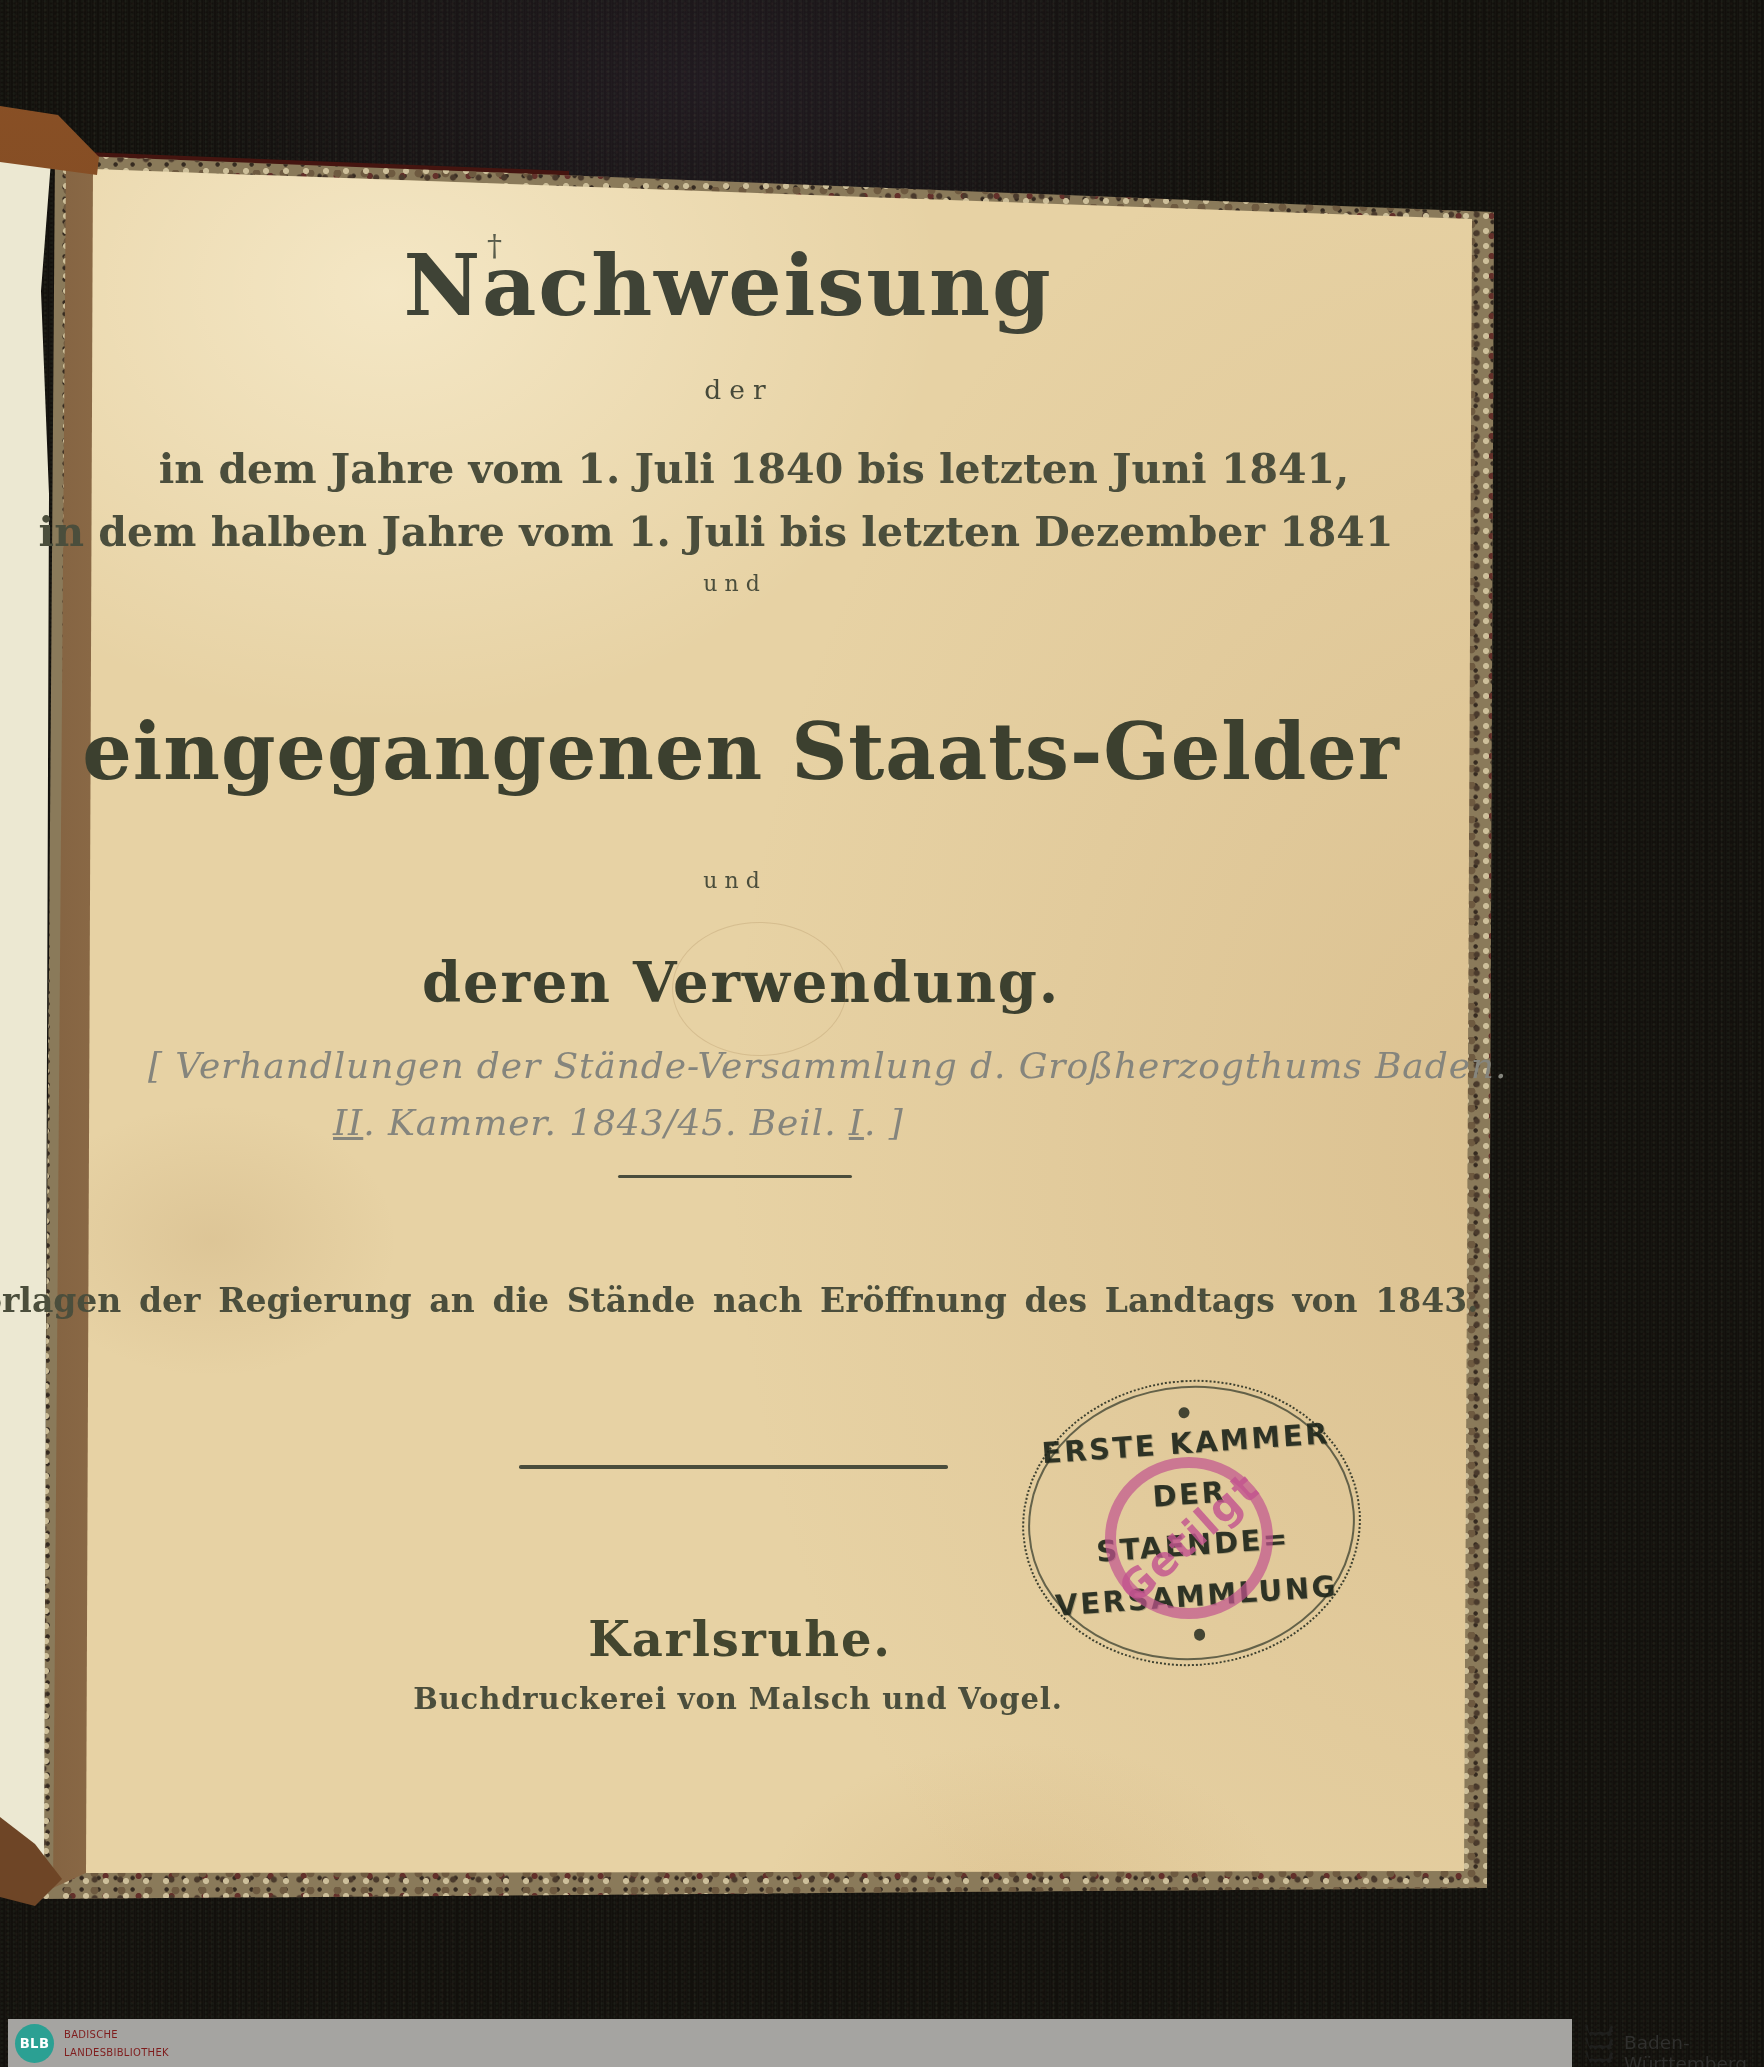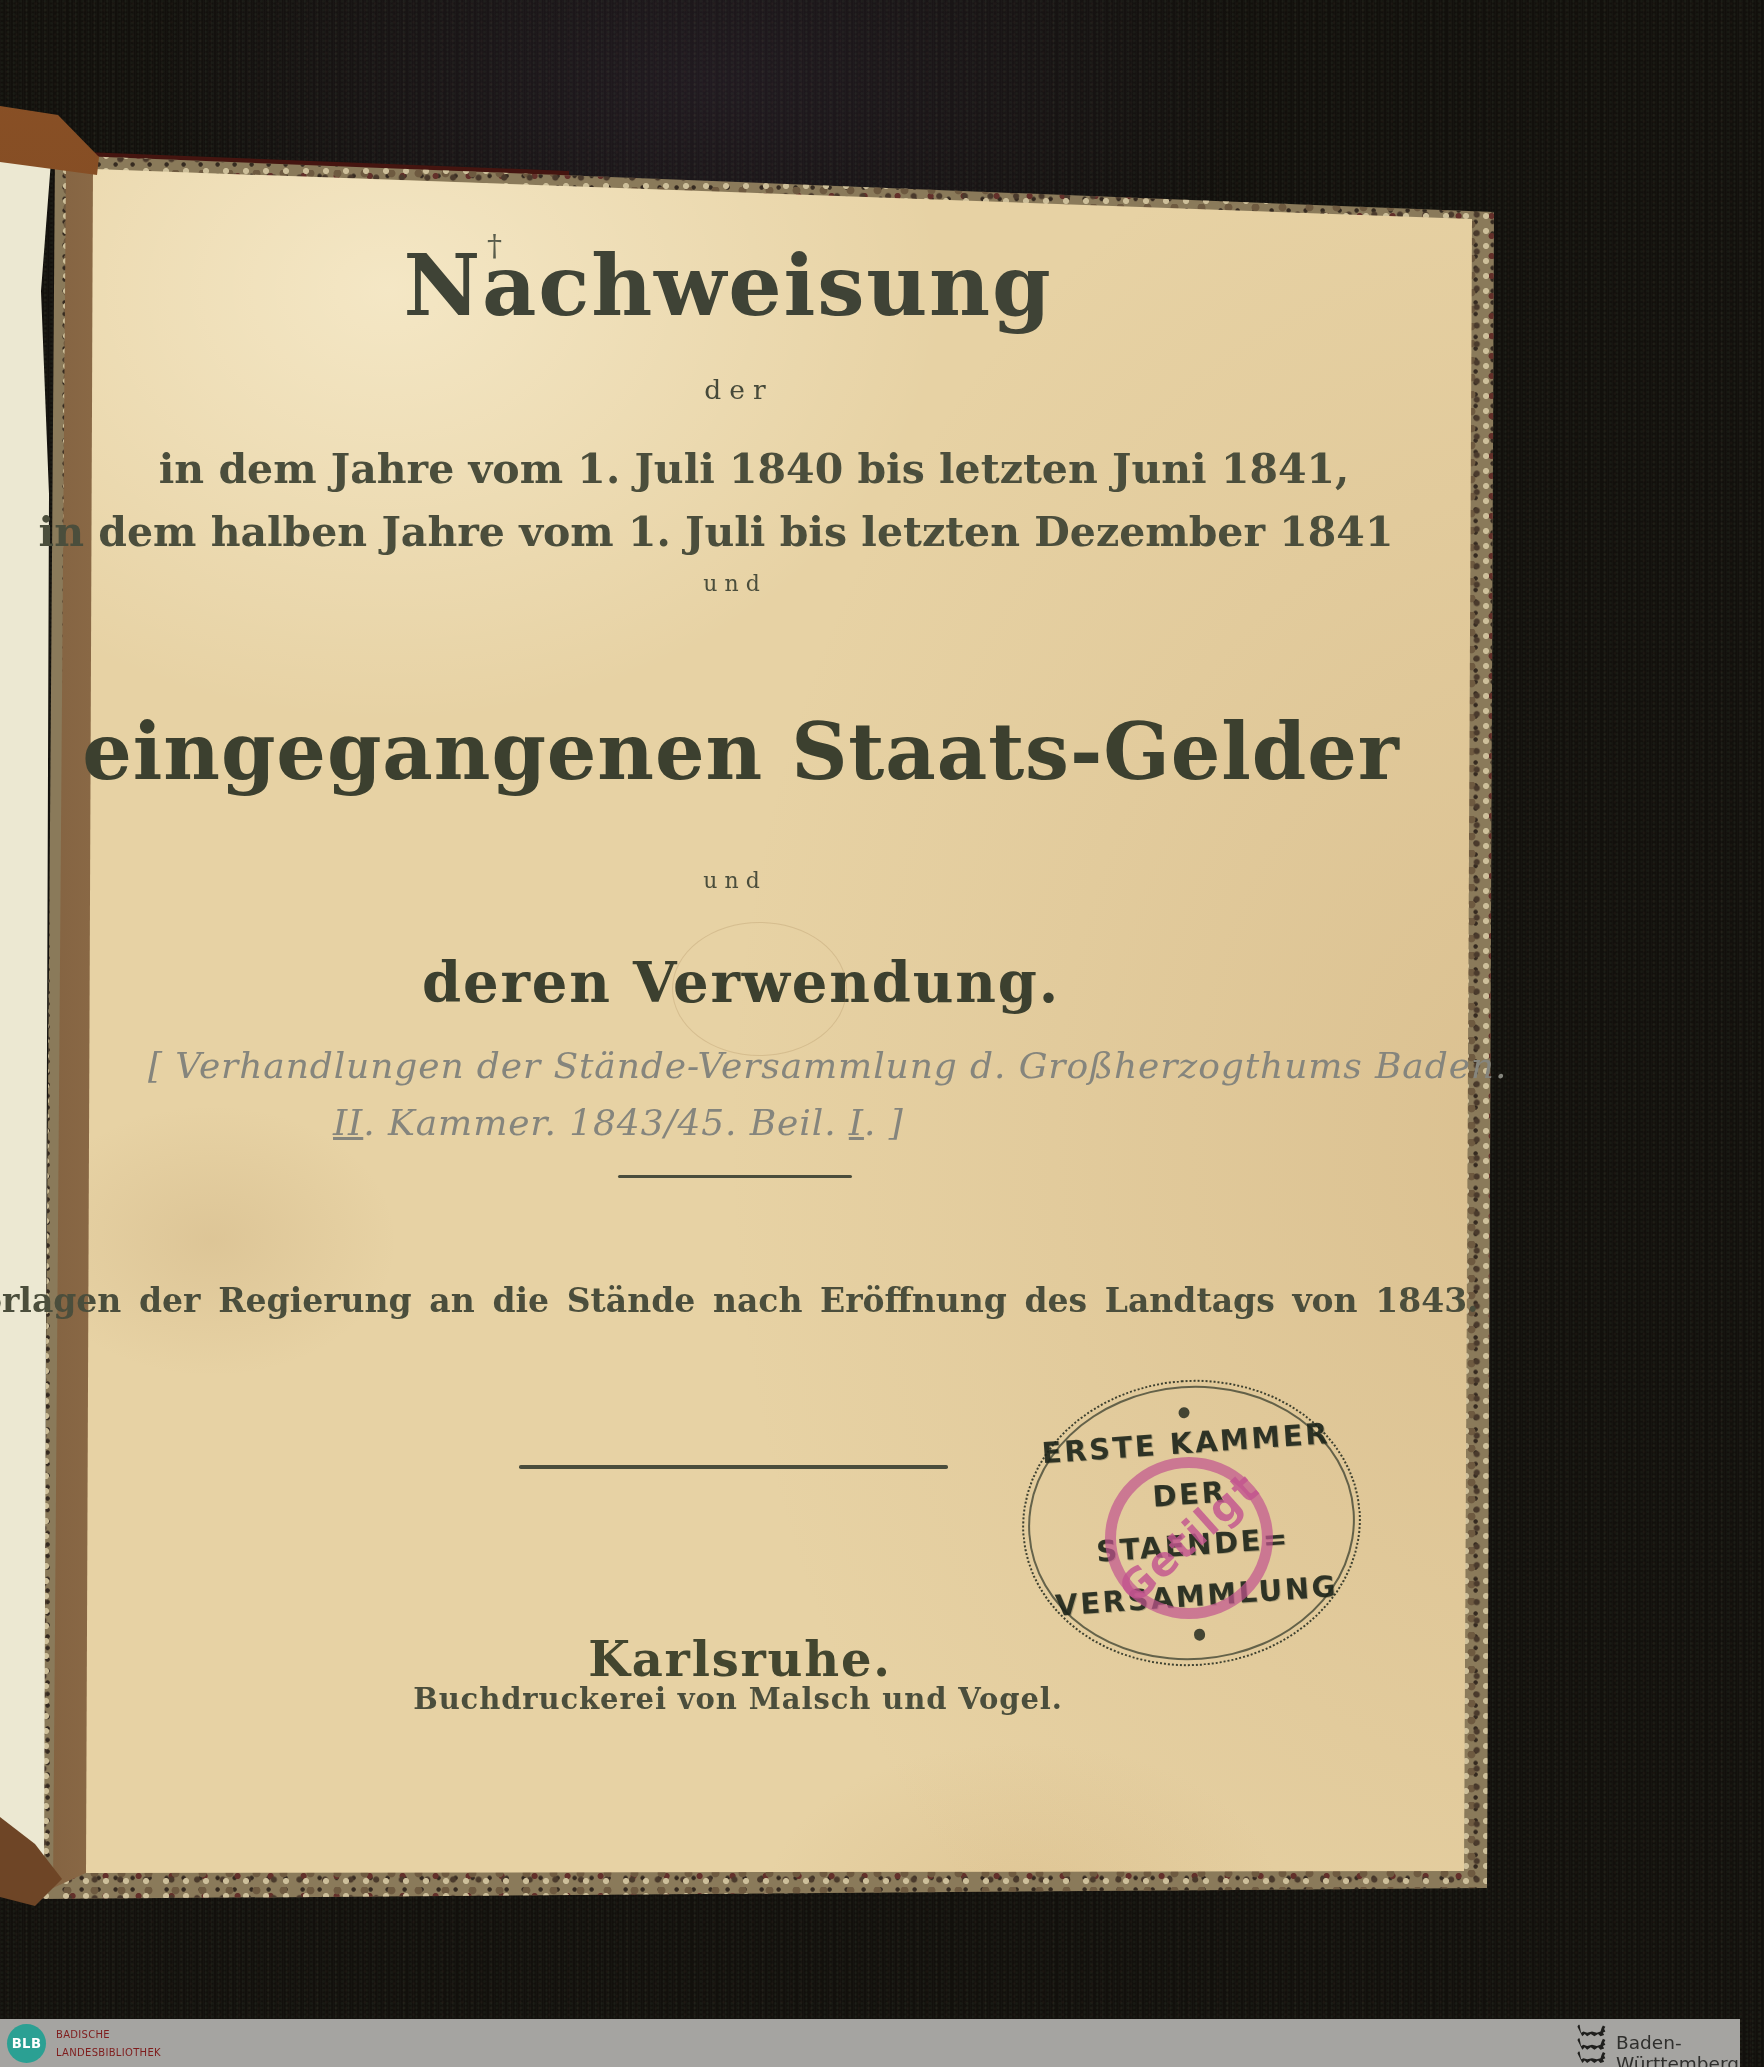--- a/index.html
+++ b/index.html
@@ -58,21 +58,21 @@
   
   .ink{color:#474a3a;}
   .ctr{position:absolute;transform:translateX(-50%);white-space:nowrap;text-align:right;}
   .title-main{font-size:84px;font-weight:bold;color:#3f4336;letter-spacing:1.8px;}
   .word-der{font-size:26.5px;letter-spacing:8px;}
   .pline{font-size:41px;font-weight:bold;color:#4b4e3c;}
   .word-und{font-size:22px;letter-spacing:7px;color:#4b4e3c;}
   .big-title{font-size:78px;font-weight:bold;color:#3c402f;letter-spacing:0.9px;}
   .subtitle{font-size:56px;font-weight:bold;color:#3c402f;letter-spacing:1.8px;}
   .vorlagen{font-size:33px;font-weight:bold;color:#4b4e3c;word-spacing:6.2px;}
-  .city{font-size:48px;font-weight:bold;color:#43462f;letter-spacing:1.8px;margin-top:20px;}
+  .city{font-size:48px;font-weight:bold;color:#43462f;letter-spacing:1.8px;}
   .printer{font-size:29px;font-weight:bold;color:#4b4e3c;letter-spacing:0.9px;}
   .dagger{font-size:30px;color:#5a5d4c;}
   .hw{position:absolute;font-style:italic;font-size:36px;color:#85857d;white-space:nowrap;
       font-family:"DejaVu Serif","Liberation Serif",serif;letter-spacing:0.9px;}
   .hw .u{text-decoration:underline;}
   .rule{position:absolute;background:#4a4d3c;border-radius:1.8px;}
   .blind-stamp{position:absolute;left:672px;top:922px;width:173px;height:132px;border-radius:50%;
       border:1.8px solid rgba(168,138,88,.28);}
   
   .oval-stamp{position:absolute;left:1022px;top:1380px;width:339px;height:286px;
@@ -87,21 +87,21 @@
       border-radius:50%;background:rgba(27,35,25,.8);}
   
   .pink-stamp{position:absolute;left:1105px;top:1457px;width:168px;height:162px;}
   .pink-stamp .pink-ring{position:absolute;inset:0;border-radius:50%;
       border:11.5px solid rgba(194,84,143,.70);}
   .pink-stamp .pink-text{position:absolute;left:50%;top:50%;
       transform:translate(-50%,-50%) rotate(-42deg);
       font-family:"DejaVu Sans","Liberation Sans",sans-serif;
       font-weight:bold;font-size:41px;color:rgba(194,84,143,.82);letter-spacing:1.8px;}
   
-  .footer-bar{position:absolute;left:0;top:2019px;width:1740px;height:49px;background:#a5a4a1;}
+  .footer-bar{position:absolute;left:8px;top:2019px;width:1564px;height:49px;background:#a5a4a1;}
   .blb-circle{position:absolute;left:7px;top:5.3px;width:39px;height:39px;border-radius:50%;
       background:#2ba093;display:flex;align-items:center;justify-content:center;
       font-family:"DejaVu Sans","Liberation Sans",sans-serif;
       font-weight:bold;font-size:13.2px;color:#ffffff;letter-spacing:0.4px;}
   .blb-text{position:absolute;left:56px;top:7px;
       font-family:"DejaVu Sans","Liberation Sans",sans-serif;
       font-weight:normal;font-size:10px;line-height:17.6px;color:#7f1d1d;letter-spacing:0.3px;}
   .bw-logo{position:absolute;left:1577px;top:4.4px;width:30px;height:40px;}
   .bw-text{position:absolute;left:1616px;top:13.2px;
       font-family:"DejaVu Sans","Liberation Sans",sans-serif;

